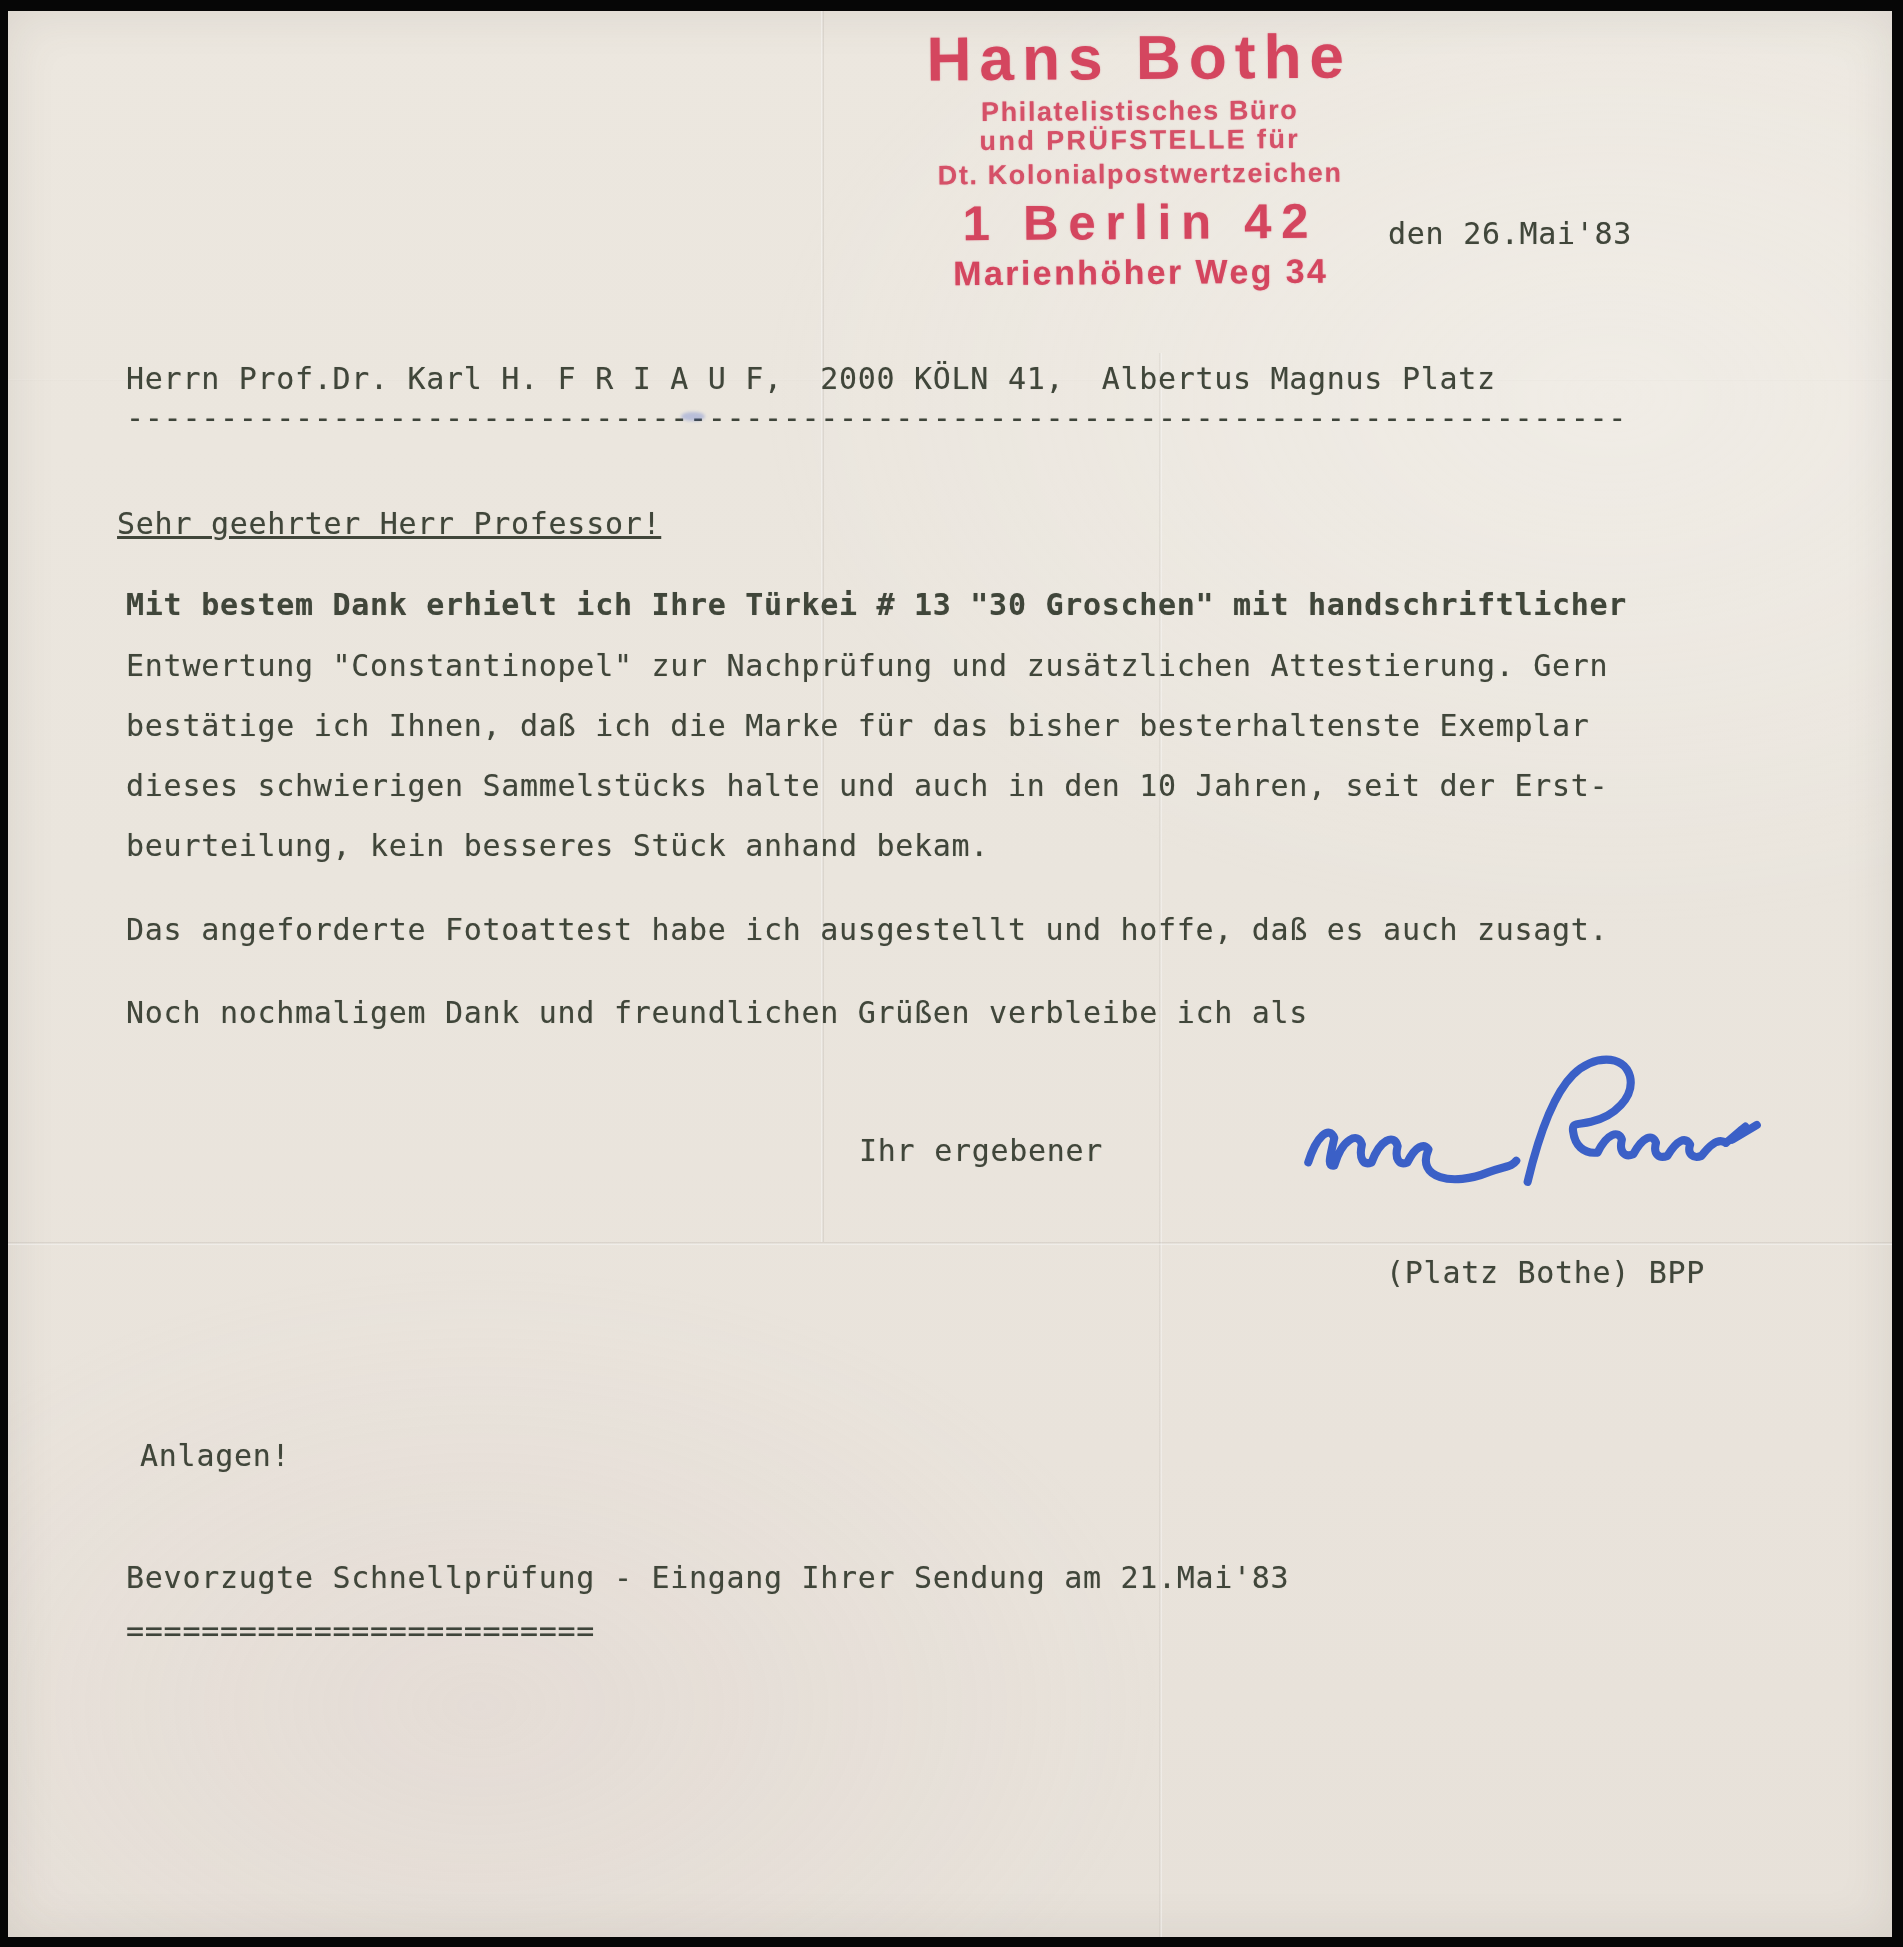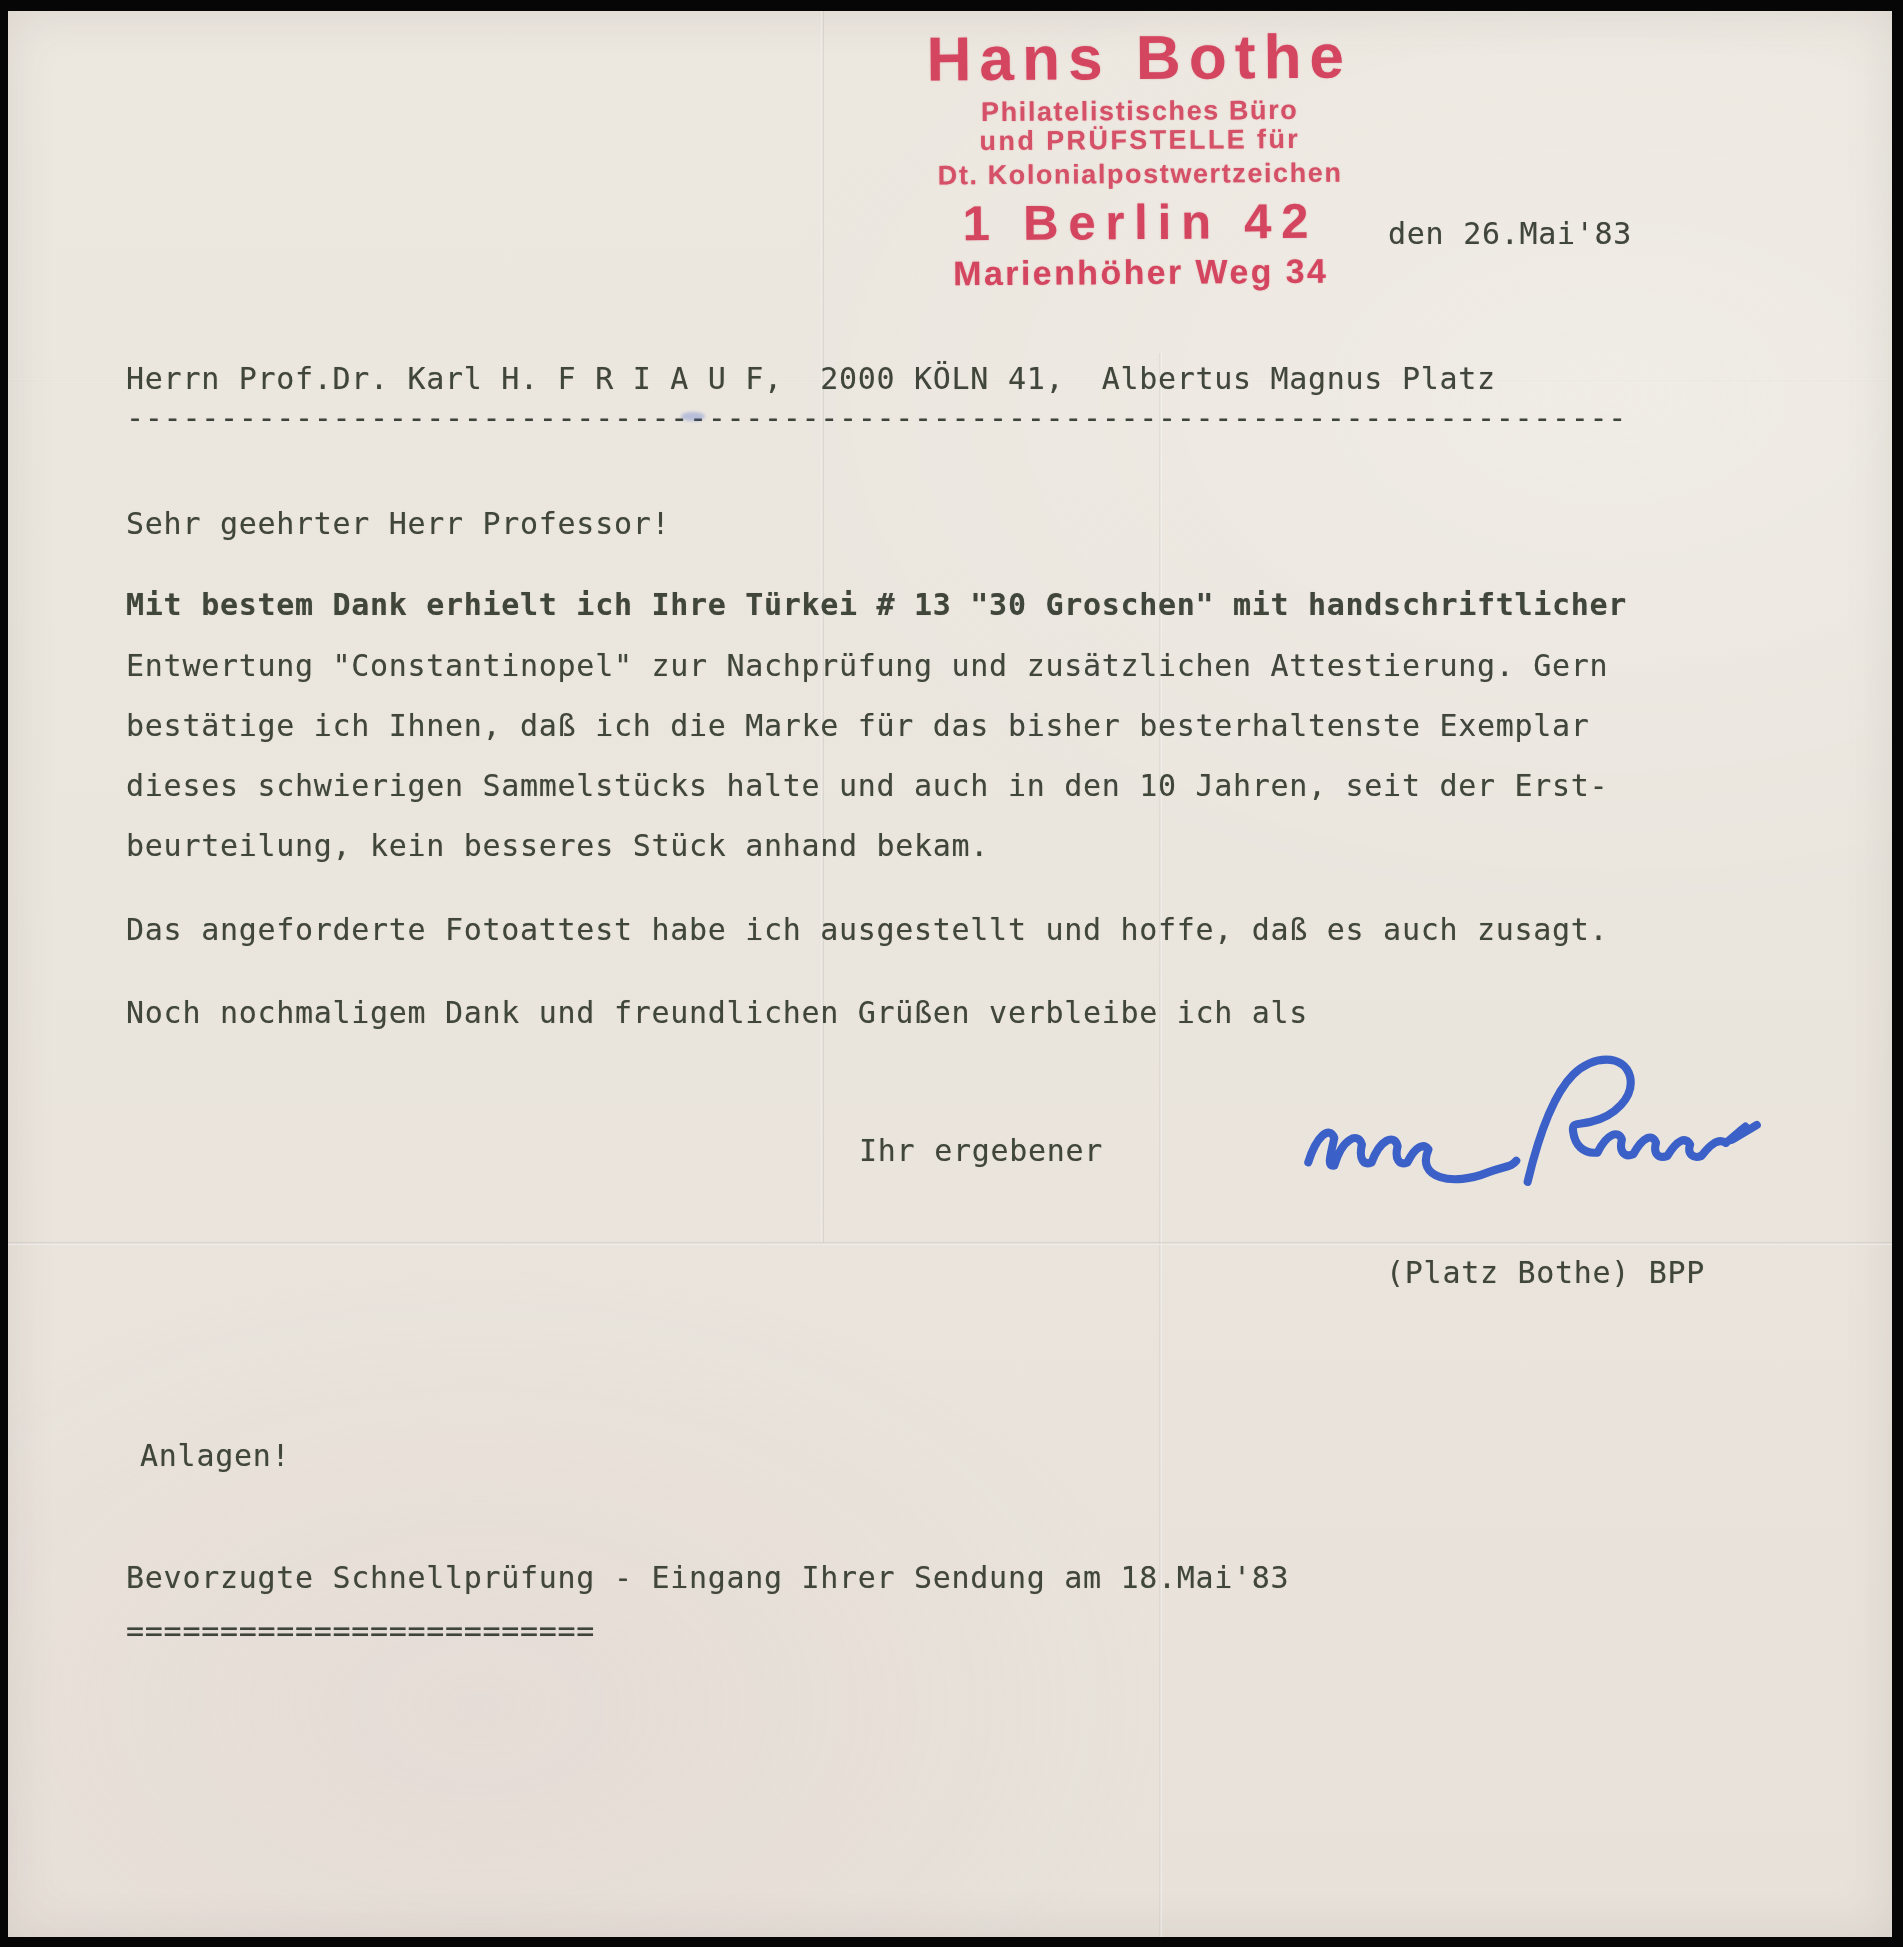--- a/index.html
+++ b/index.html
@@ -85,21 +85,21 @@
     <div class="s-city">1 Berlin 42</div>
     <div class="s-street">Marienhöher Weg 34</div>
   </div>
 
   <div class="tw" style="left:1380px;top:205px;">den 26.Mai'83</div>
 
   <div class="tw" style="left:118px;top:350px;">Herrn Prof.Dr. Karl H. F R I A U F,  2000 KÖLN 41,  Albertus Magnus Platz</div>
   <div class="tw sep" style="left:118px;top:389px;">--------------------------------------------------------------------------------</div>
   <div class="smudge"></div>
 
-  <div class="tw" style="left:118px;top:495px;">Sehr geehrter Herr Professor!</div>
+  <div class="tw" style="left:109px;top:495px;text-decoration:underline;">Sehr geehrter Herr Professor!</div>
 
   <div class="tw" style="left:118px;top:576px;font-weight:bold;">Mit bestem Dank erhielt ich Ihre Türkei # 13 "30 Groschen" mit handschriftlicher</div>
   <div class="tw" style="left:118px;top:637px;">Entwertung "Constantinopel" zur Nachprüfung und zusätzlichen Attestierung. Gern</div>
   <div class="tw" style="left:118px;top:697px;">bestätige ich Ihnen, daß ich die Marke für das bisher besterhaltenste Exemplar</div>
   <div class="tw" style="left:118px;top:757px;">dieses schwierigen Sammelstücks halte und auch in den 10 Jahren, seit der Erst-</div>
   <div class="tw" style="left:118px;top:817px;">beurteilung, kein besseres Stück anhand bekam.</div>
 
   <div class="tw" style="left:118px;top:984px;">Noch nochmaligem Dank und freundlichen Grüßen verbleibe ich als</div>
 
   <div class="tw" style="left:118px;top:901px;">Das angeforderte Fotoattest habe ich ausgestellt und hoffe, daß es auch zusagt.</div>
@@ -121,17 +121,17 @@
                C476,114 486,110 492,120 C488,132 496,138 506,134
                C518,118 528,112 536,118
                C544,112 552,104 560,98"></path>
       <path d="M544,114 C554,108 564,102 574,96"></path>
     </g>
   </svg>
 
   <div class="tw" style="left:1378px;top:1244px;">(Platz Bothe) BPP</div>
 
   <div class="tw" style="left:132px;top:1427px;">Anlagen!</div>
-  <div class="tw" style="left:118px;top:1549px;">Bevorzugte Schnellprüfung - Eingang Ihrer Sendung am 18.Mai'83</div>
+  <div class="tw" style="left:118px;top:1549px;">Bevorzugte Schnellprüfung - Eingang Ihrer Sendung am 21.Mai'83</div>
   <div class="tw sep" style="left:118px;top:1602px;">=========================</div>
 
 </div>
 
 
 </body></html>

